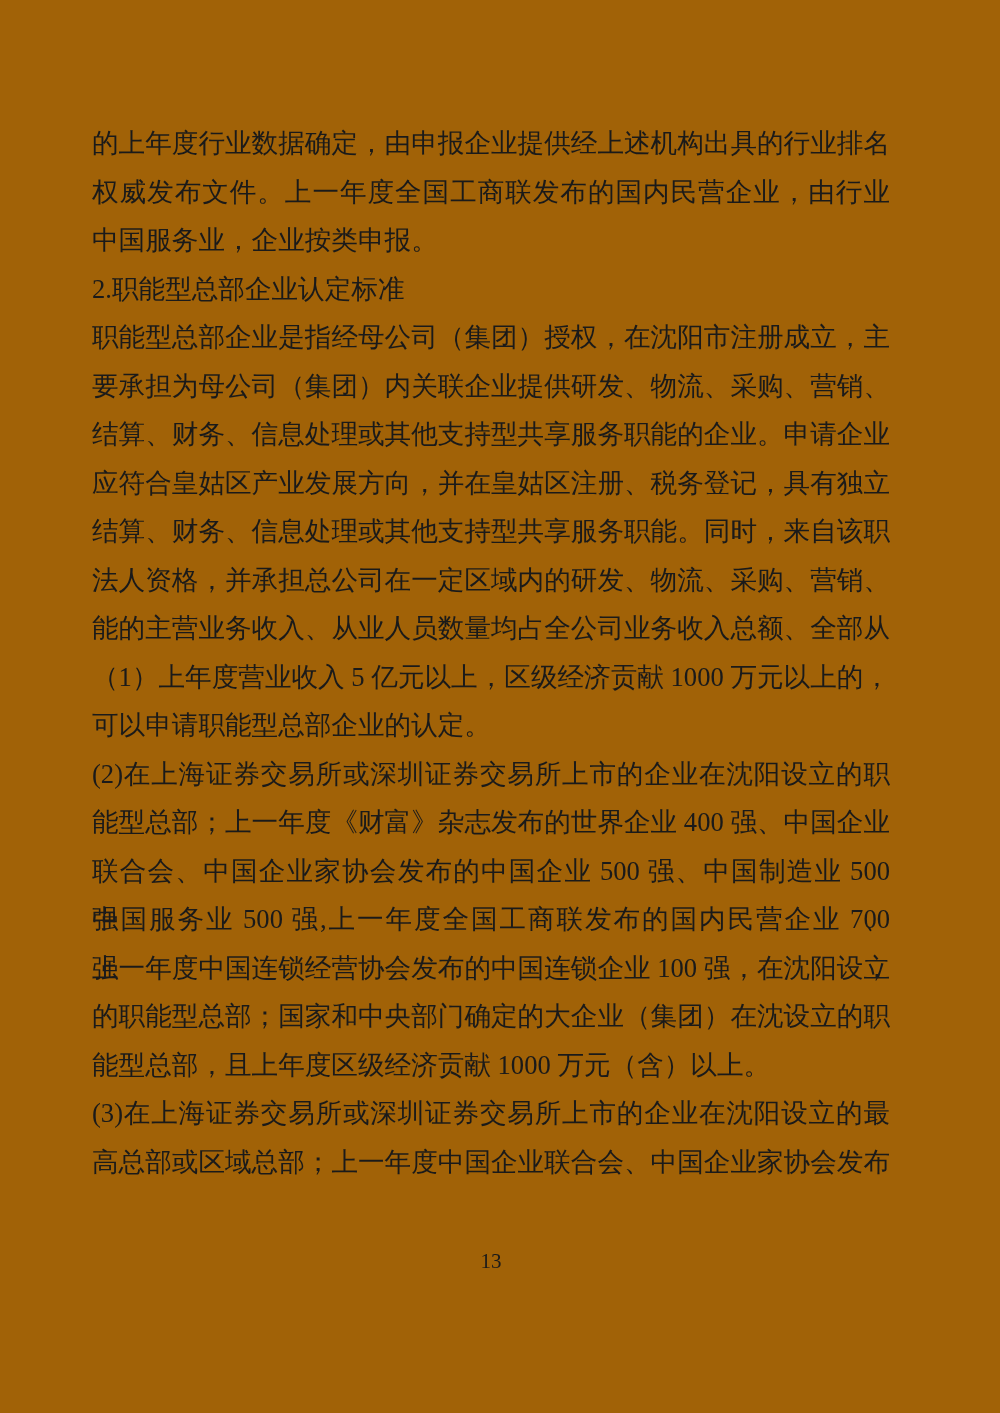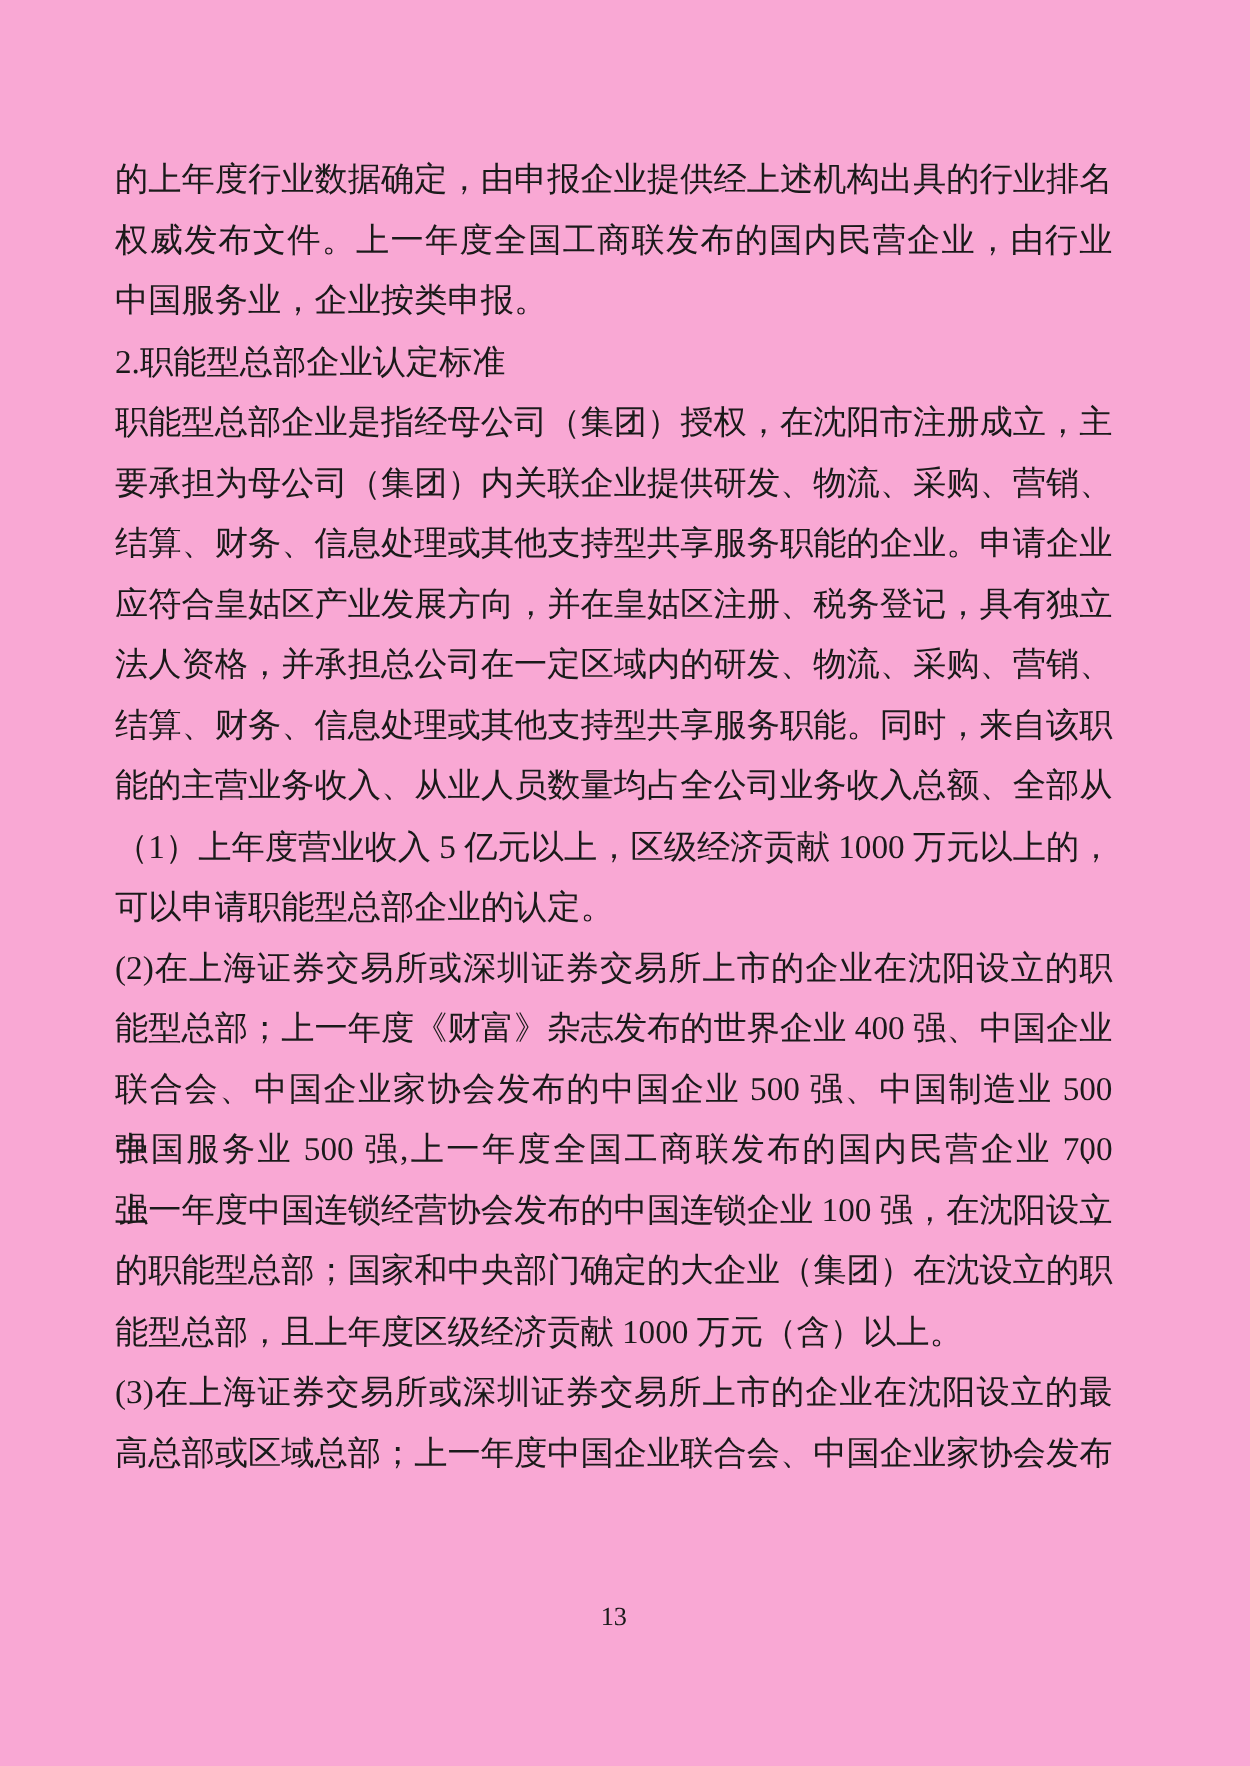--- a/index.html
+++ b/index.html
@@ -4,21 +4,21 @@
 <style>
   html, body {
     margin: 0;
     padding: 0;
     background: #ffffff;
   }
   .page {
     position: relative;
     width: 1000px;
     height: 1413px;
-    background: #f9a8d4;
+    background: #a16207;
     font-family: "Liberation Serif", "DejaVu Serif", serif;
     color: #1a1a1a;
     overflow: hidden;
   }
   .content {
     position: absolute;
     left: 92px;
     top: 119px;
     width: 798px;
   }
@@ -46,21 +46,20 @@
   }
   .footer {
     position: absolute;
     left: 92px;
     top: 1246px;
     width: 798px;
     text-align: center;
     font-size: 21px;
     line-height: 30px;
     color: #1a1a1a;
-    margin-top: 32px;
   }
 </style>
 </head>
 <body>
 
 <div class="page">
   <main class="content">
 
     <section class="para">
       <div class="line j">的上年度行业数据确定，由申报企业提供经上述机构出具的行业排名</div>
@@ -70,22 +69,22 @@
 
     <section class="para">
       <div class="line l">2.职能型总部企业认定标准</div>
     </section>
 
     <section class="para">
       <div class="line j">职能型总部企业是指经母公司（集团）授权，在沈阳市注册成立，主</div>
       <div class="line j">要承担为母公司（集团）内关联企业提供研发、物流、采购、营销、</div>
       <div class="line j">结算、财务、信息处理或其他支持型共享服务职能的企业。申请企业</div>
       <div class="line j">应符合皇姑区产业发展方向，并在皇姑区注册、税务登记，具有独立</div>
+      <div class="line j">结算、财务、信息处理或其他支持型共享服务职能。同时，来自该职</div>
       <div class="line j">法人资格，并承担总公司在一定区域内的研发、物流、采购、营销、</div>
-      <div class="line j">结算、财务、信息处理或其他支持型共享服务职能。同时，来自该职</div>
       <div class="line j">能的主营业务收入、从业人员数量均占全公司业务收入总额、全部从</div>
     </section>
 
     <section class="para">
       <div class="line j">（1）上年度营业收入 5 亿元以上，区级经济贡献 1000 万元以上的，</div>
       <div class="line l">可以申请职能型总部企业的认定。</div>
     </section>
 
     <section class="para">
       <div class="line j">(2)在上海证券交易所或深圳证券交易所上市的企业在沈阳设立的职</div>

